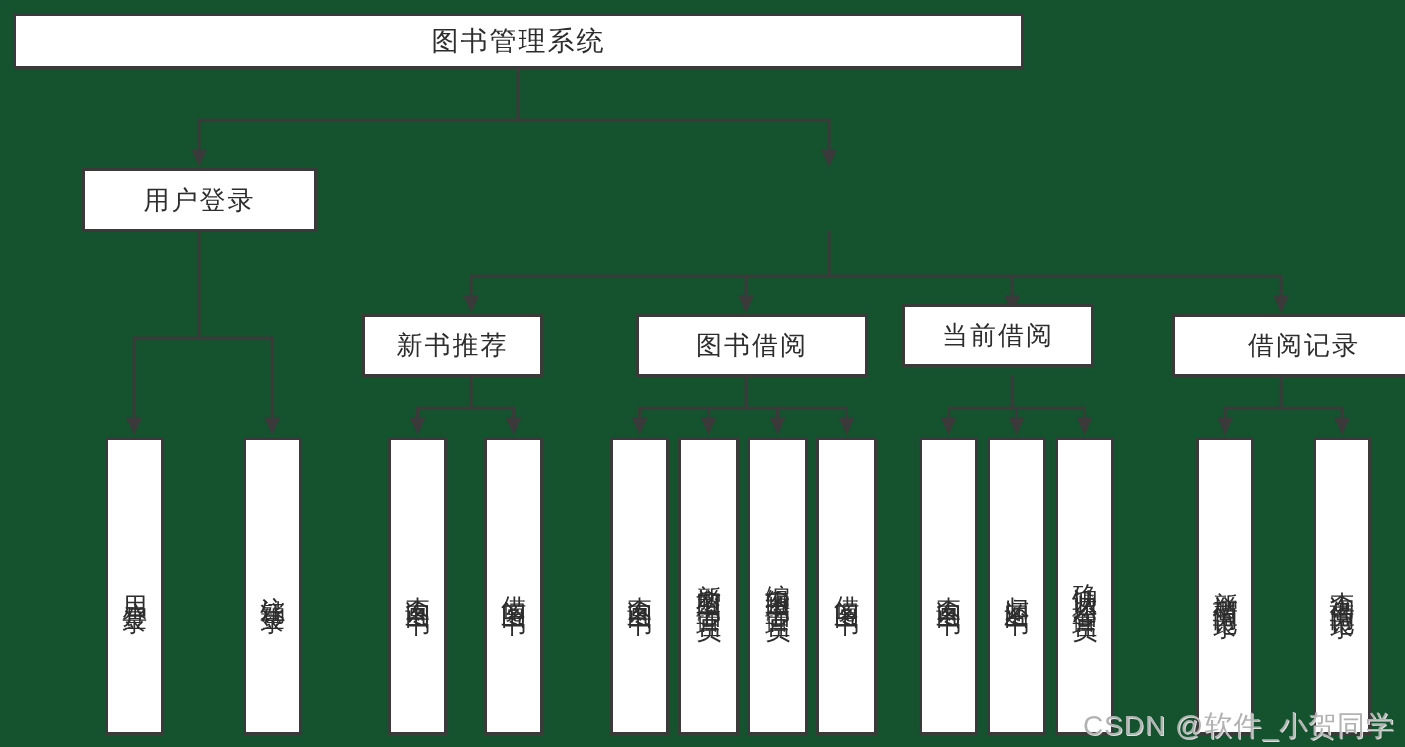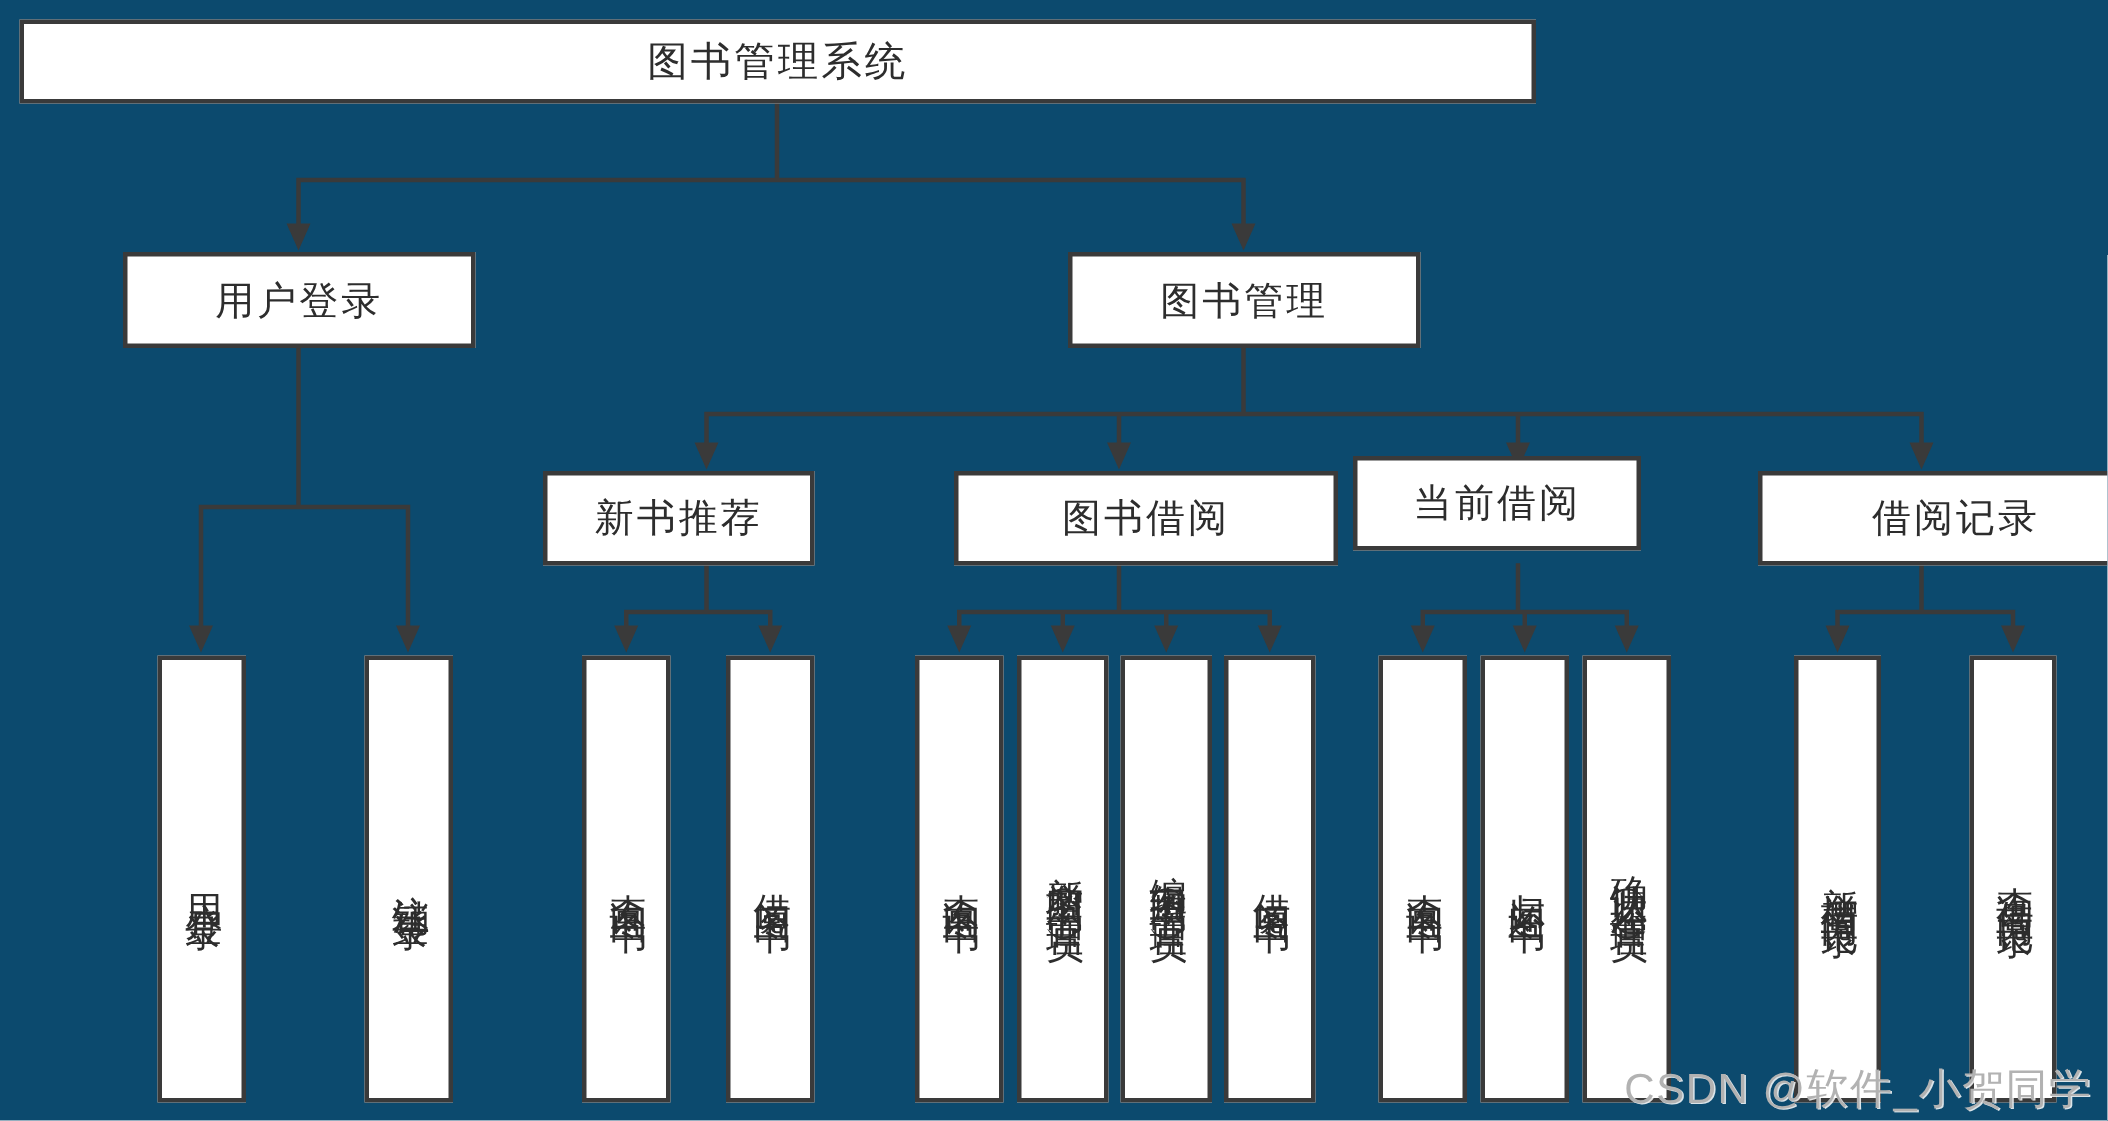--- a/index.html
+++ b/index.html
@@ -1,17 +1,17 @@
 <!DOCTYPE html>
 <html><head>
 <meta charset="utf-8">
 <style>
   html,body{margin:0;padding:0;background:#ffffff;}
   .canvas{
-    position:relative;width:1405px;height:747px;background:#0c4a6e;overflow:hidden;
+    position:relative;width:1405px;height:747px;background:#14532d;overflow:hidden;
     font-family:"Liberation Sans","DejaVu Sans",sans-serif;color:#2d2d2d;
   }
   .wires{position:absolute;left:0;top:0;pointer-events:none;}
   .box{
     position:absolute;box-sizing:border-box;background:#ffffff;
     border:3px solid #3a3a3a;display:flex;align-items:center;justify-content:center;
   }
   .h-label{font-size:26px;letter-spacing:2px;white-space:nowrap;}
   .root-box .h-label{font-size:27px;}
   .v-label{
@@ -75,28 +75,25 @@
     </g>
   </svg>
 
   <div class="box root-box" style="left:13px;top:13px;width:1011px;height:56px">
     <span class="h-label">图书管理系统</span>
   </div>
 
   <div class="box" style="left:82px;top:168px;width:235px;height:64px">
     <span class="h-label">用户登录</span>
   </div>
-  <div class="box" style="left:712px;top:168px;width:235px;height:64px">
-    <span class="h-label">图书管理</span>
-  </div>
 
   <div class="box" style="left:362px;top:314px;width:181px;height:63px">
     <span class="h-label">新书推荐</span>
   </div>
-  <div class="box" style="left:636px;top:314px;width:256px;height:63px">
+  <div class="box" style="left:636px;top:314px;width:232px;height:63px">
     <span class="h-label">图书借阅</span>
   </div>
   <div class="box" style="left:902px;top:304px;width:192px;height:63px">
     <span class="h-label">当前借阅</span>
   </div>
   <div class="box" style="left:1172px;top:314px;width:264px;height:63px">
     <span class="h-label">借阅记录</span>
   </div>
 
   <div class="box" style="left:105px;top:437px;width:59px;height:298px">

